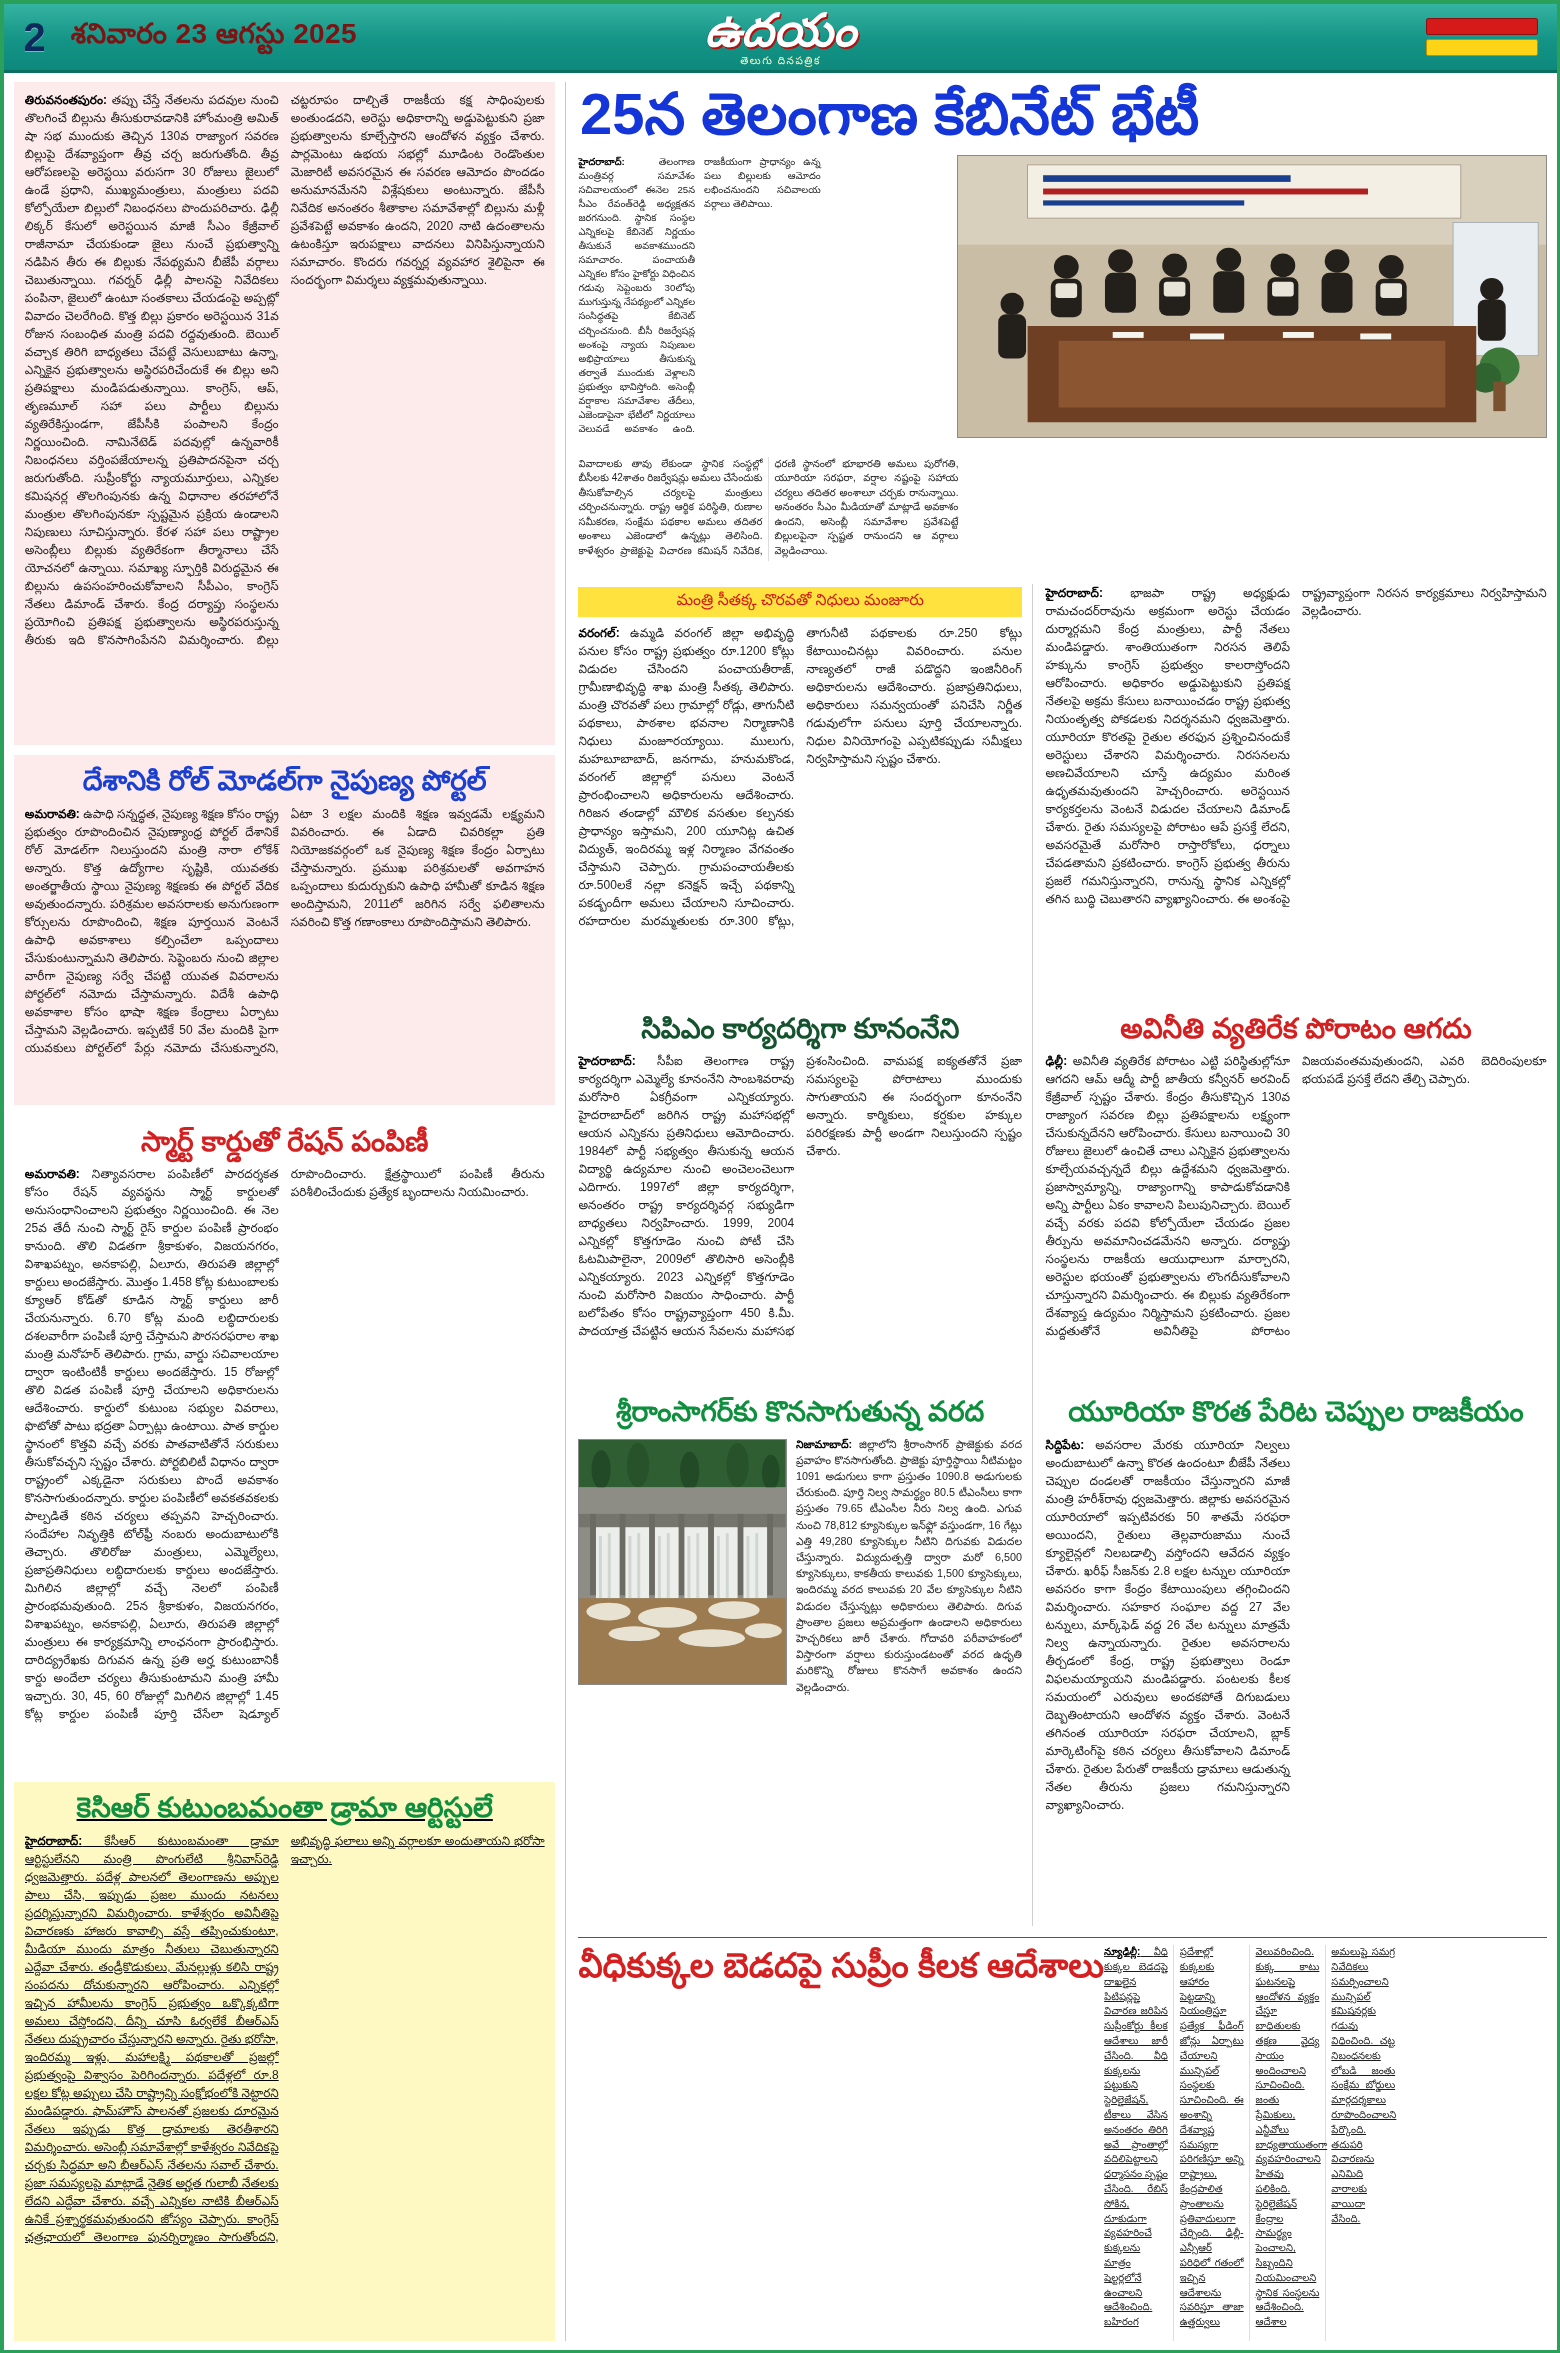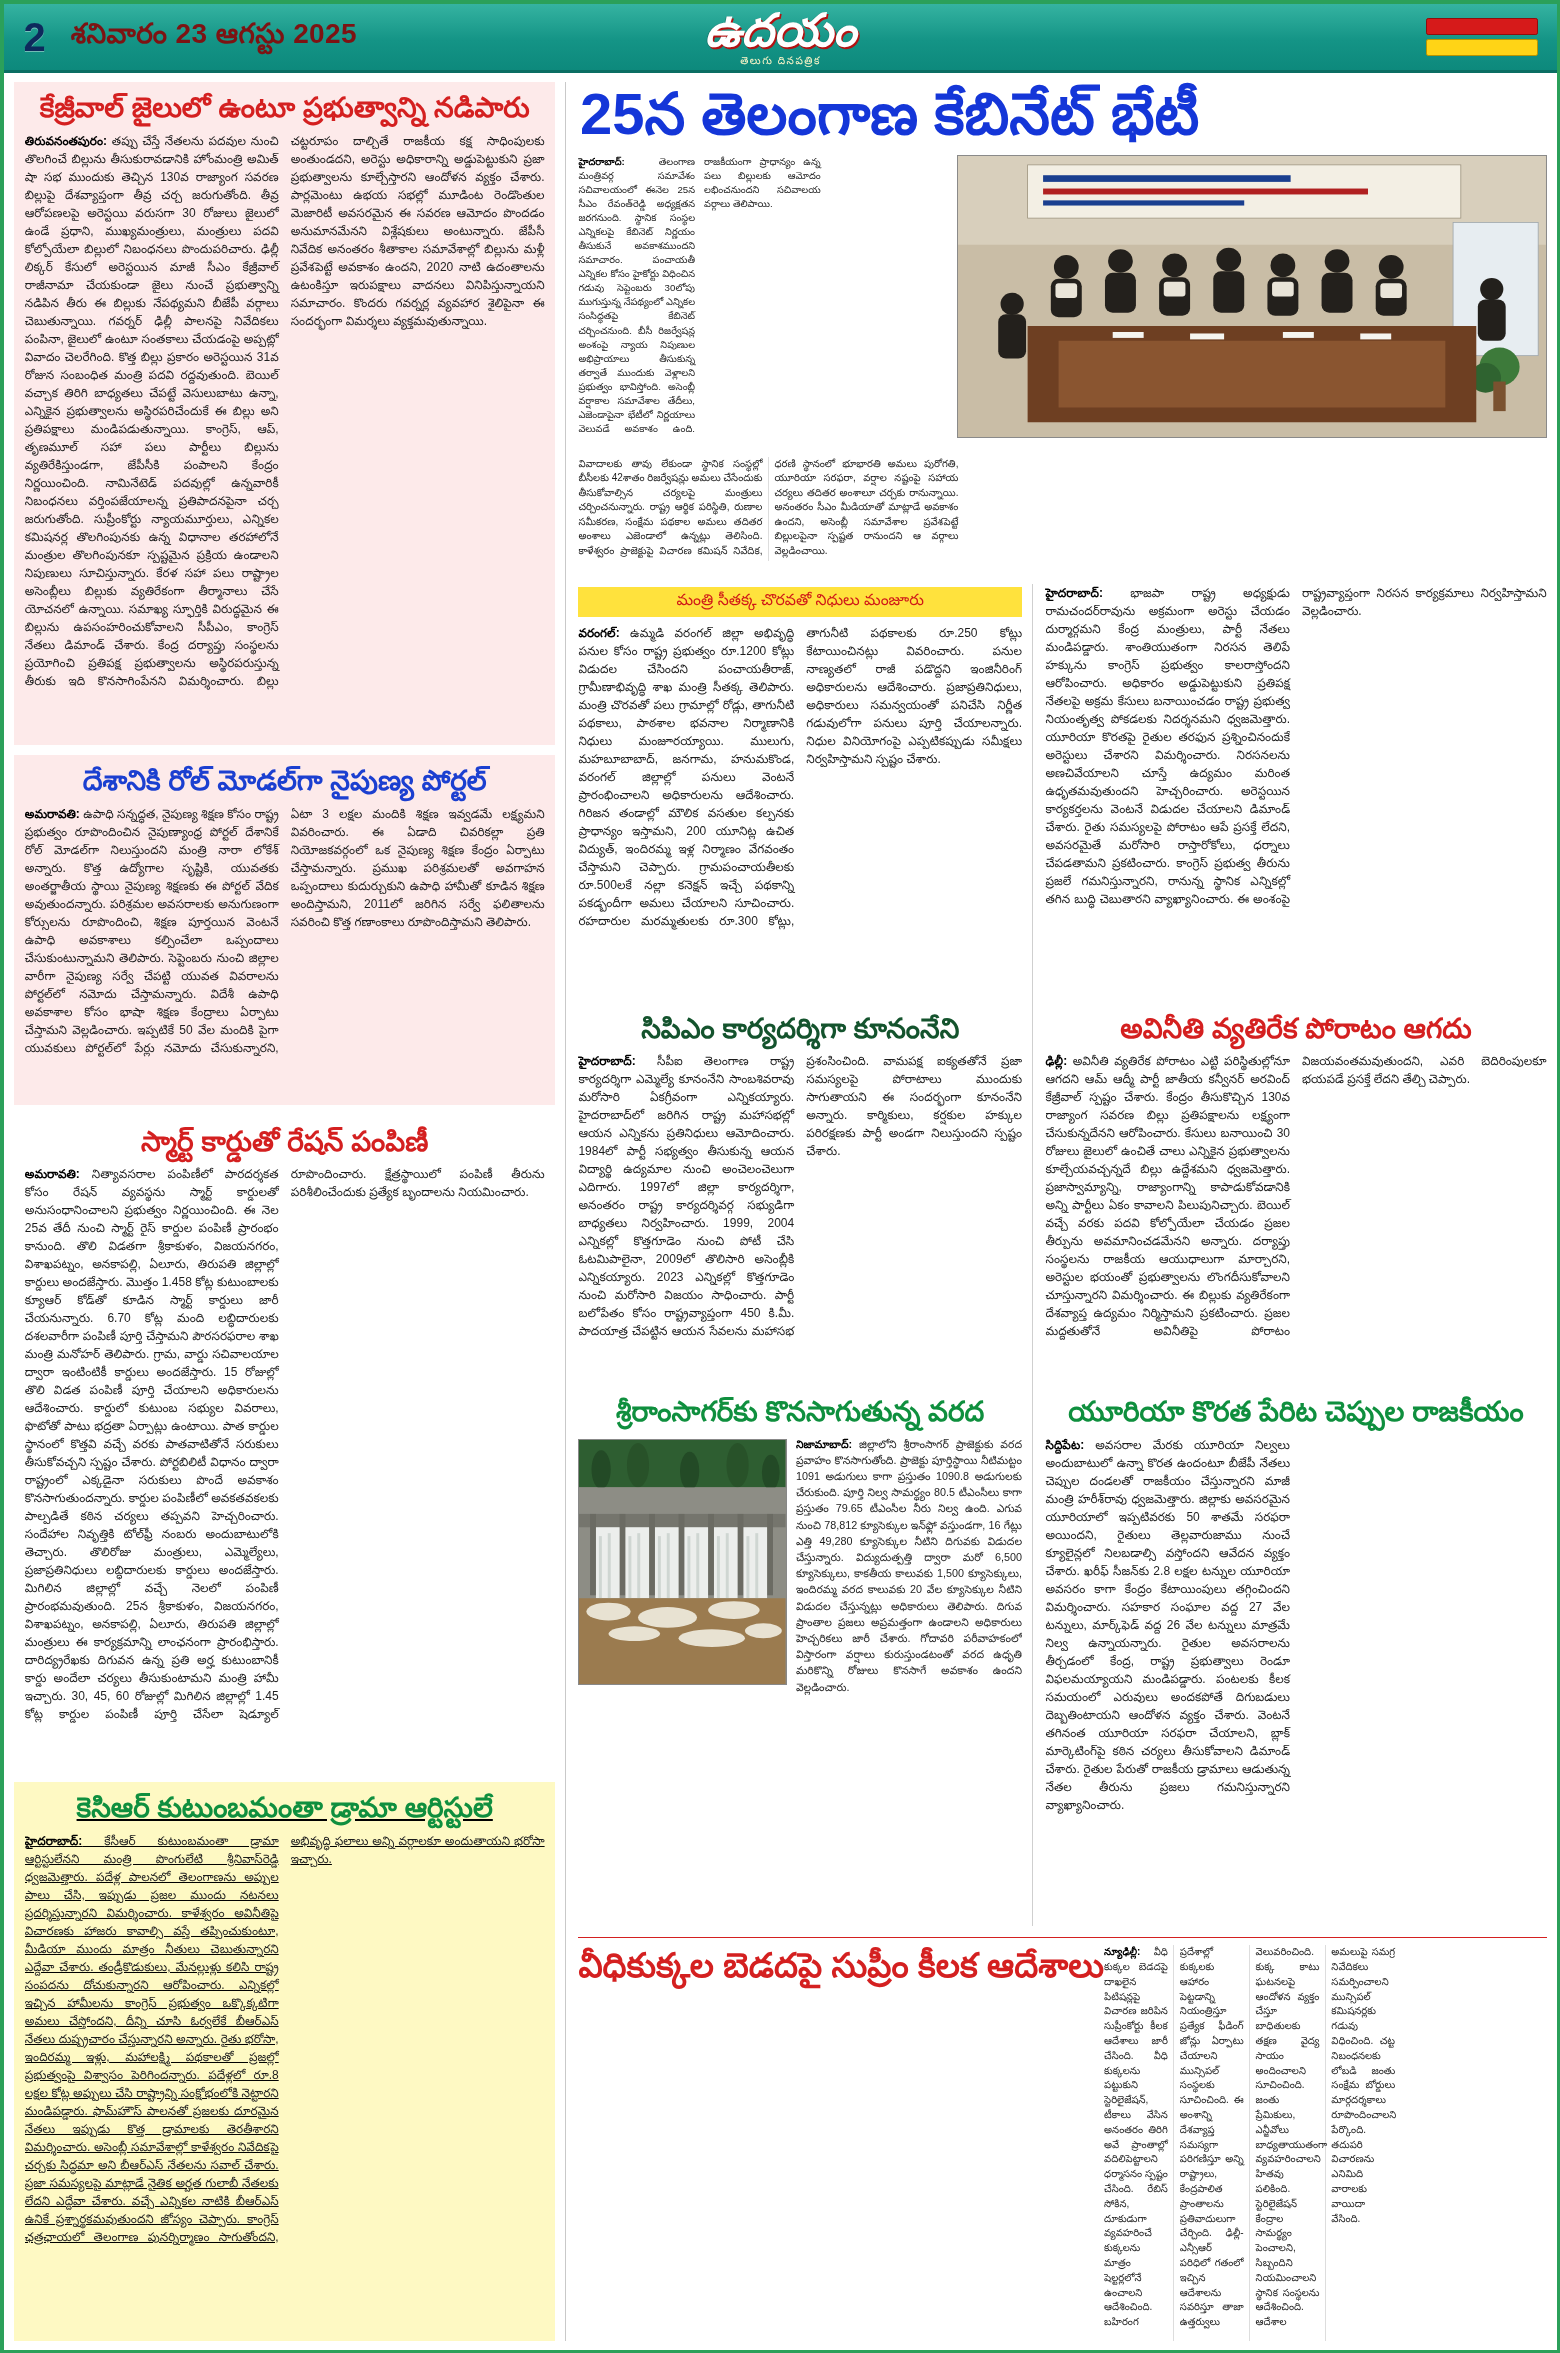--- a/index.html
+++ b/index.html
@@ -88,21 +88,21 @@
   .blk-500 .body { height:291px; }
   .colB .blk-560 .body { height:335px; }
   .colB .blk-500 .body { height:298px; }
 
   .srsp-body { font-size:10.8px; line-height:1.5; text-align:justify; color:#1d1d1d;
                height:417px; overflow:hidden; }
   .dam-photo { float:left; width:47%; height:246px; margin:3px 9px 4.5px 0;
                border:0.7px solid #888; background:#8d8d85; }
 
   .bottom-art { flex:1 1 auto; display:flex; flex-direction:row; border-top:1.5px solid #d42020; padding-top:7.5px; }
-  .bottom-art .body { flex:1; }
+  .bottom-art .body { flex:1;text-decoration:underline; }
 
   svg { display:block; width:100%; height:100%; }
 </style>
 </head>
 <body>
 
 <div class="page">
 
   <header class="topbar">
     <div class="pageno">2</div>
@@ -115,21 +115,20 @@
       <div class="badge red"></div>
       <div class="badge yellow"></div>
     </div>
   </header>
 
   <div class="content">
 
     <aside class="left-rail">
 
       <article class="tint-pink h-kejriwal">
-        <h2 class="hd-left hl-red">కేజ్రీవాల్ జైలులో ఉంటూ ప్రభుత్వాన్ని నడిపారు</h2>
         <p class="body cols2"><b class="dl">తిరువనంతపురం:</b> <span>తప్పు చేస్తే నేతలను పదవుల నుంచి తొలగించే బిల్లును తీసుకురావడానికి హోంమంత్రి అమిత్ షా సభ ముందుకు తెచ్చిన 130వ రాజ్యాంగ సవరణ బిల్లుపై దేశవ్యాప్తంగా తీవ్ర చర్చ జరుగుతోంది. తీవ్ర ఆరోపణలపై అరెస్టయి వరుసగా 30 రోజులు జైలులో ఉండే ప్రధాని, ముఖ్యమంత్రులు, మంత్రులు పదవి కోల్పోయేలా బిల్లులో నిబంధనలు పొందుపరిచారు. ఢిల్లీ లిక్కర్ కేసులో అరెస్టయిన మాజీ సీఎం కేజ్రీవాల్ రాజీనామా చేయకుండా జైలు నుంచే ప్రభుత్వాన్ని నడిపిన తీరు ఈ బిల్లుకు నేపథ్యమని బీజేపీ వర్గాలు చెబుతున్నాయి. గవర్నర్ ఢిల్లీ పాలనపై నివేదికలు పంపినా, జైలులో ఉంటూ సంతకాలు చేయడంపై అప్పట్లో వివాదం చెలరేగింది. కొత్త బిల్లు ప్రకారం అరెస్టయిన 31వ రోజున సంబంధిత మంత్రి పదవి రద్దవుతుంది. బెయిల్ వచ్చాక తిరిగి బాధ్యతలు చేపట్టే వెసులుబాటు ఉన్నా, ఎన్నికైన ప్రభుత్వాలను అస్థిరపరిచేందుకే ఈ బిల్లు అని ప్రతిపక్షాలు మండిపడుతున్నాయి. కాంగ్రెస్, ఆప్, తృణమూల్ సహా పలు పార్టీలు బిల్లును వ్యతిరేకిస్తుండగా, జేపీసీకి పంపాలని కేంద్రం నిర్ణయించింది. నామినేటెడ్ పదవుల్లో ఉన్నవారికీ నిబంధనలు వర్తింపజేయాలన్న ప్రతిపాదనపైనా చర్చ జరుగుతోంది. సుప్రీంకోర్టు న్యాయమూర్తులు, ఎన్నికల కమిషనర్ల తొలగింపునకు ఉన్న విధానాల తరహాలోనే మంత్రుల తొలగింపునకూ స్పష్టమైన ప్రక్రియ ఉండాలని నిపుణులు సూచిస్తున్నారు. కేరళ సహా పలు రాష్ట్రాల అసెంబ్లీలు బిల్లుకు వ్యతిరేకంగా తీర్మానాలు చేసే యోచనలో ఉన్నాయి. సమాఖ్య స్ఫూర్తికి విరుద్ధమైన ఈ బిల్లును ఉపసంహరించుకోవాలని సీపీఎం, కాంగ్రెస్ నేతలు డిమాండ్ చేశారు. కేంద్ర దర్యాప్తు సంస్థలను ప్రయోగించి ప్రతిపక్ష ప్రభుత్వాలను అస్థిరపరుస్తున్న తీరుకు ఇది కొనసాగింపేనని విమర్శించారు. బిల్లు చట్టరూపం దాల్చితే రాజకీయ కక్ష సాధింపులకు అంతుండదని, అరెస్టు అధికారాన్ని అడ్డుపెట్టుకుని ప్రజా ప్రభుత్వాలను కూల్చేస్తారని ఆందోళన వ్యక్తం చేశారు. పార్లమెంటు ఉభయ సభల్లో మూడింట రెండొంతుల మెజారిటీ అవసరమైన ఈ సవరణ ఆమోదం పొందడం అనుమానమేనని విశ్లేషకులు అంటున్నారు. జేపీసీ నివేదిక అనంతరం శీతాకాల సమావేశాల్లో బిల్లును మళ్లీ ప్రవేశపెట్టే అవకాశం ఉందని, 2020 నాటి ఉదంతాలను ఉటంకిస్తూ ఇరుపక్షాలు వాదనలు వినిపిస్తున్నాయని సమాచారం. కొందరు గవర్నర్ల వ్యవహార శైలిపైనా ఈ సందర్భంగా విమర్శలు వ్యక్తమవుతున్నాయి.</span></p>
       </article>
 
       <article class="tint-pink h-nipuna">
         <h2 class="hd-left hl-blue">దేశానికి రోల్ మోడల్‌గా నైపుణ్య పోర్టల్</h2>
         <p class="body cols2"><b class="dl">అమరావతి:</b> <span>ఉపాధి సన్నద్ధత, నైపుణ్య శిక్షణ కోసం రాష్ట్ర ప్రభుత్వం రూపొందించిన నైపుణ్యాంధ్ర పోర్టల్ దేశానికే రోల్ మోడల్‌గా నిలుస్తుందని మంత్రి నారా లోకేశ్ అన్నారు. కొత్త ఉద్యోగాల సృష్టికి, యువతకు అంతర్జాతీయ స్థాయి నైపుణ్య శిక్షణకు ఈ పోర్టల్ వేదిక అవుతుందన్నారు. పరిశ్రమల అవసరాలకు అనుగుణంగా కోర్సులను రూపొందించి, శిక్షణ పూర్తయిన వెంటనే ఉపాధి అవకాశాలు కల్పించేలా ఒప్పందాలు చేసుకుంటున్నామని తెలిపారు. సెప్టెంబరు నుంచి జిల్లాల వారీగా నైపుణ్య సర్వే చేపట్టి యువత వివరాలను పోర్టల్‌లో నమోదు చేస్తామన్నారు. విదేశీ ఉపాధి అవకాశాల కోసం భాషా శిక్షణ కేంద్రాలు ఏర్పాటు చేస్తామని వెల్లడించారు. ఇప్పటికే 50 వేల మందికి పైగా యువకులు పోర్టల్‌లో పేర్లు నమోదు చేసుకున్నారని, ఏటా 3 లక్షల మందికి శిక్షణ ఇవ్వడమే లక్ష్యమని వివరించారు. ఈ ఏడాది చివరికల్లా ప్రతి నియోజకవర్గంలో ఒక నైపుణ్య శిక్షణ కేంద్రం ఏర్పాటు చేస్తామన్నారు. ప్రముఖ పరిశ్రమలతో అవగాహన ఒప్పందాలు కుదుర్చుకుని ఉపాధి హామీతో కూడిన శిక్షణ అందిస్తామని, 2011లో జరిగిన సర్వే ఫలితాలను సవరించి కొత్త గణాంకాలు రూపొందిస్తామని తెలిపారు.</span></p>
       </article>
 
       <article class="plain h-smart">
         <h2 class="hd-left hl-red">స్మార్ట్ కార్డుతో రేషన్ పంపిణీ</h2>

